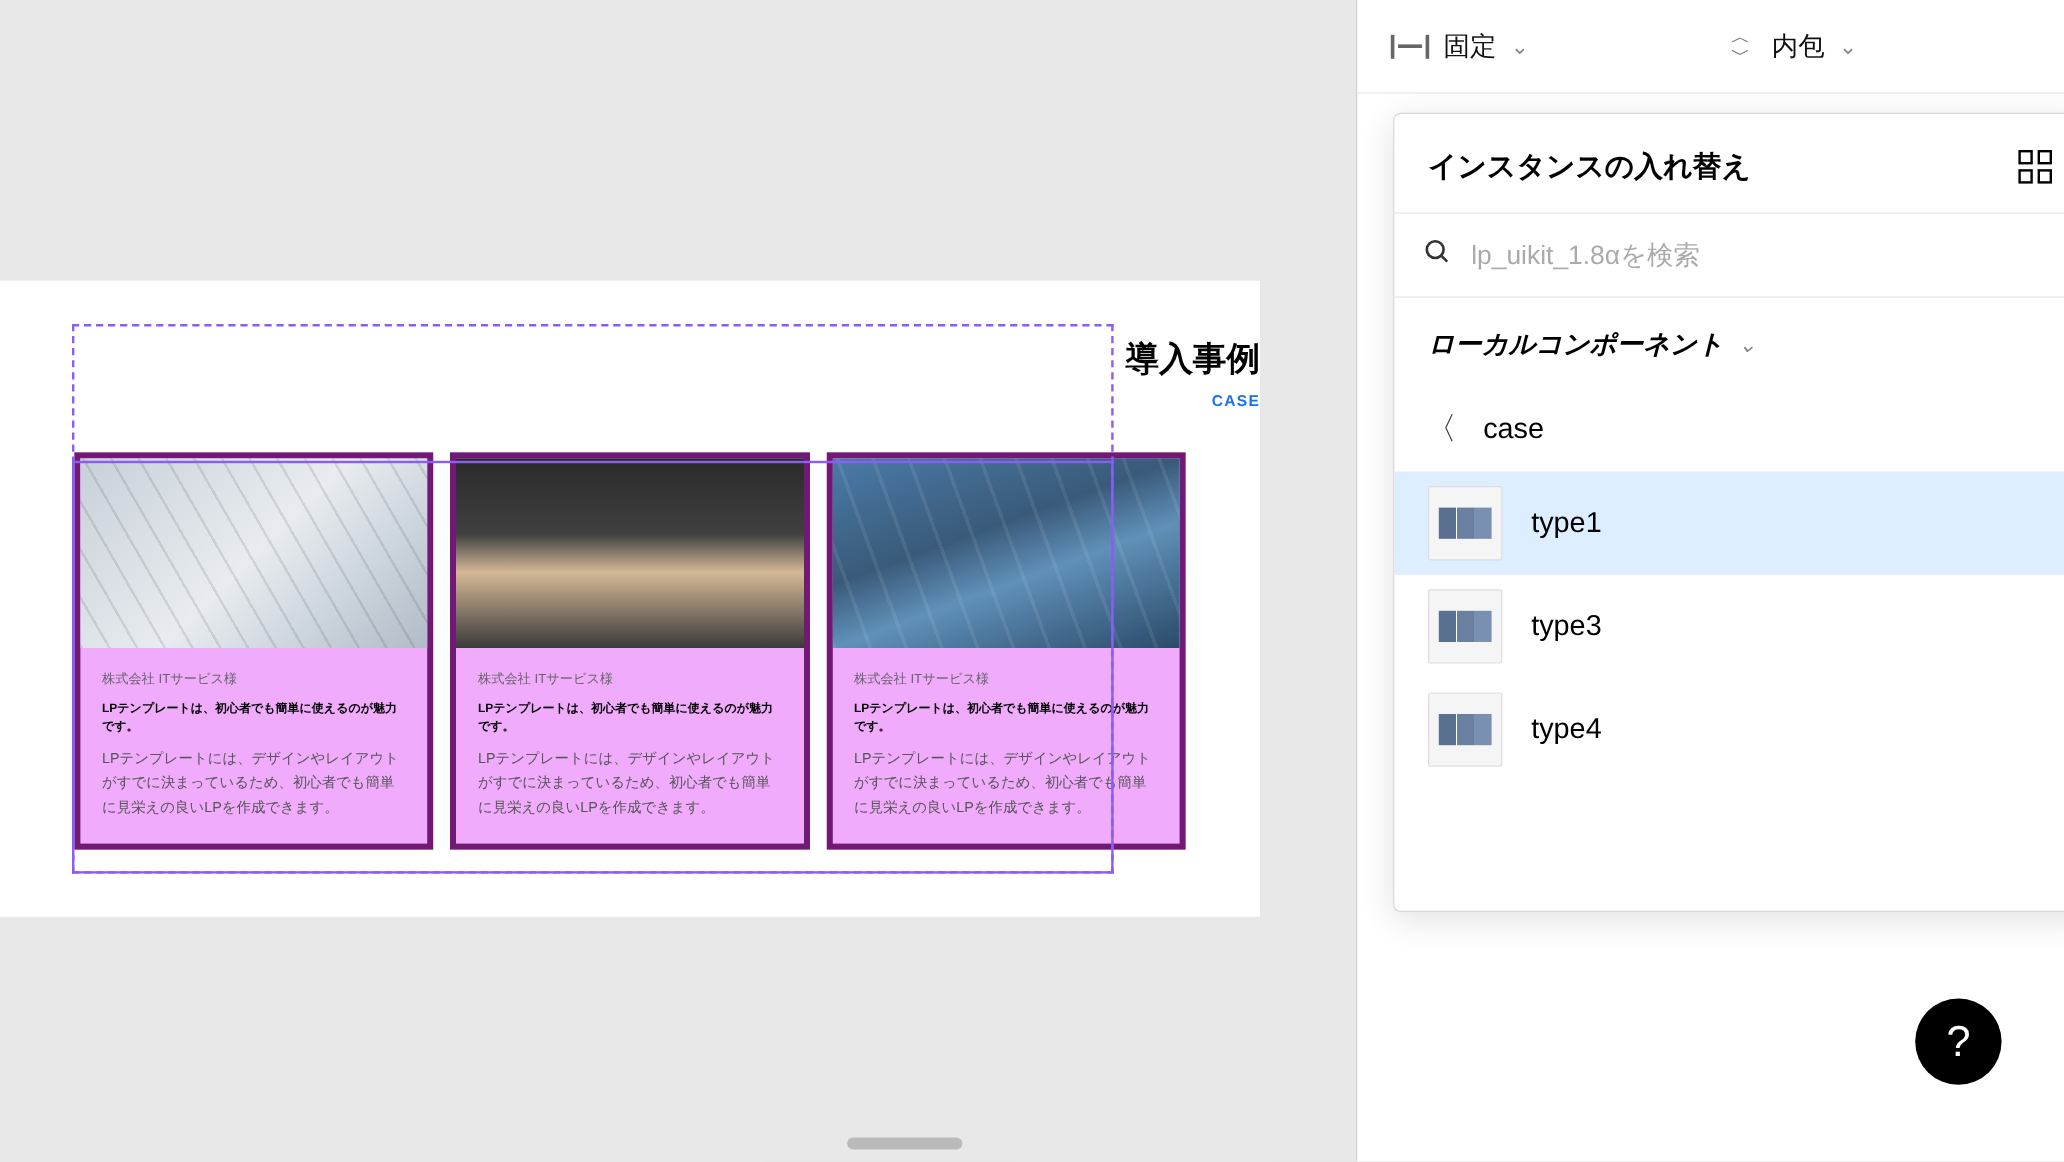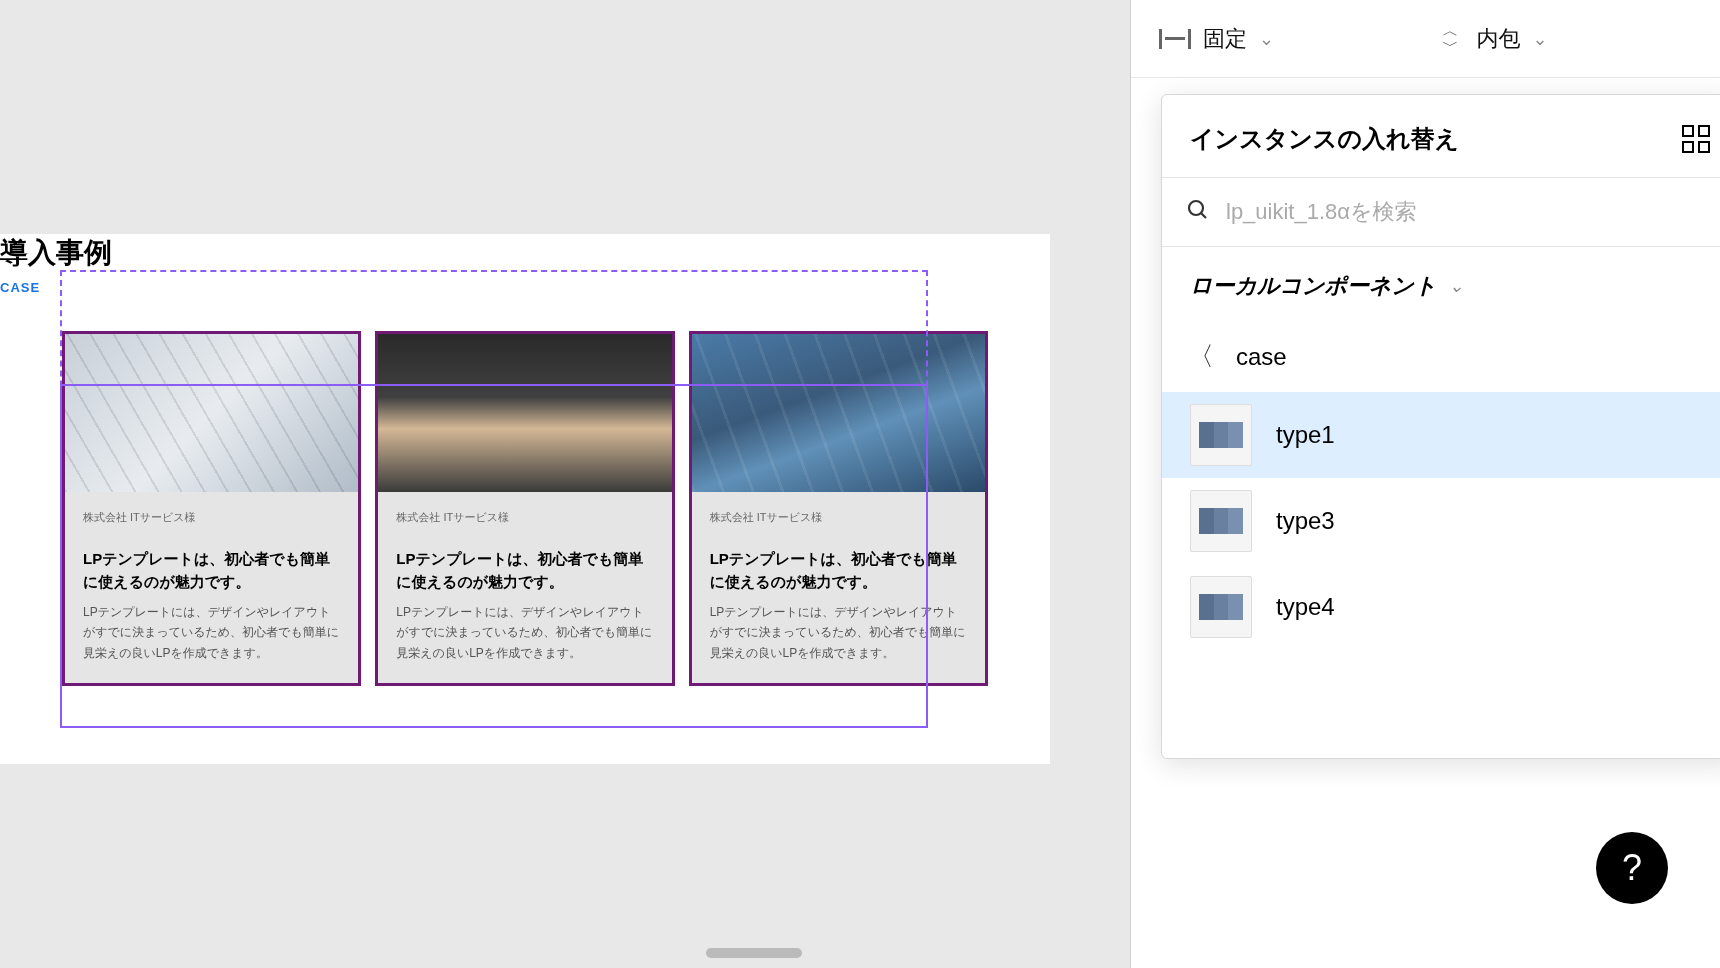--- a/index.html
+++ b/index.html
@@ -5,30 +5,30 @@
     * { margin: 0; padding: 0; box-sizing: border-box; }
     body { font-family: -apple-system, BlinkMacSystemFont, "Hiragino Sans", "Hiragino Kaku Gothic ProN", sans-serif; background: #e5e5e5; width: 1720px; height: 968px; overflow: hidden; position: relative; }
     
     .canvas-area { position: absolute; left: 0; top: 0; width: 1130px; height: 968px; background: #e8e8e8; }
     
     .frame { position: absolute; left: 0; top: 234px; width: 1050px; height: 530px; background: #fff; }
     
     .selection-outer { position: absolute; left: 60px; top: 270px; width: 868px; height: 458px; border: 2px dashed #8b5cf6; z-index: 2; }
     .selection-inner { position: absolute; left: 60px; top: 384px; width: 868px; height: 344px; border: 2px solid #8b5cf6; z-index: 3; }
     
-    .section-title { text-align: left; }
+    .section-title { text-align: right; padding-top: 46px; }
     .section-title h2 { font-size: 28px; font-weight: 700; color: #000; }
     .section-title .sub { font-size: 13px; font-weight: 700; color: #1a73e8; margin-top: 8px; letter-spacing: 1px; }
     
     .cards { display: flex; gap: 14px; padding: 0 62px; margin-top: 36px; }
-    .card { flex: 1; background: #e5e5e5; border: 3px solid #701a75; }
+    .card { flex: 1; background: #f0abfc; border: 5px solid #701a75; }
     .card-img { height: 158px; background: #d0d8e0; position: relative; overflow: hidden; }
     .card-body { padding: 18px 18px 20px; }
     .card-company { font-size: 11px; color: #666; }
-    .card-title { font-size: 15px; font-weight: 700; color: #000; margin-top: 23px; line-height: 1.5; }
+    .card-title { font-size: 10px; font-weight: 700; color: #000; margin-top: 10px; line-height: 1.5; }
     .card-desc { font-size: 12px; color: #555; margin-top: 9px; line-height: 1.7; }
 
     
     .img1 { background: linear-gradient(135deg, #c8d0d8 0%, #e8ecf0 50%, #b0bcc8 100%), repeating-linear-gradient(60deg, rgba(0,0,0,0.1) 0 2px, transparent 2px 20px); background-blend-mode: multiply; }
     .img2 { background: linear-gradient(180deg, #2a2a2a 0%, #404040 40%, #d4b896 60%, #3a3a3a 100%); }
     .img3 { background: linear-gradient(160deg, #4a7ba8 0%, #3a5a7a 40%, #6090b8 60%, #2a4a6a 100%), repeating-linear-gradient(70deg, rgba(255,255,255,0.08) 0 3px, transparent 3px 28px); background-blend-mode: screen; }
 
     .bottom-handle { position: absolute; left: 706px; bottom: 10px; width: 96px; height: 10px; background: #bababa; border-radius: 5px; }
 
     .right-panel { position: absolute; left: 1130px; top: 0; width: 590px; height: 968px; background: #fff; border-left: 1px solid #d0d0d0; }

